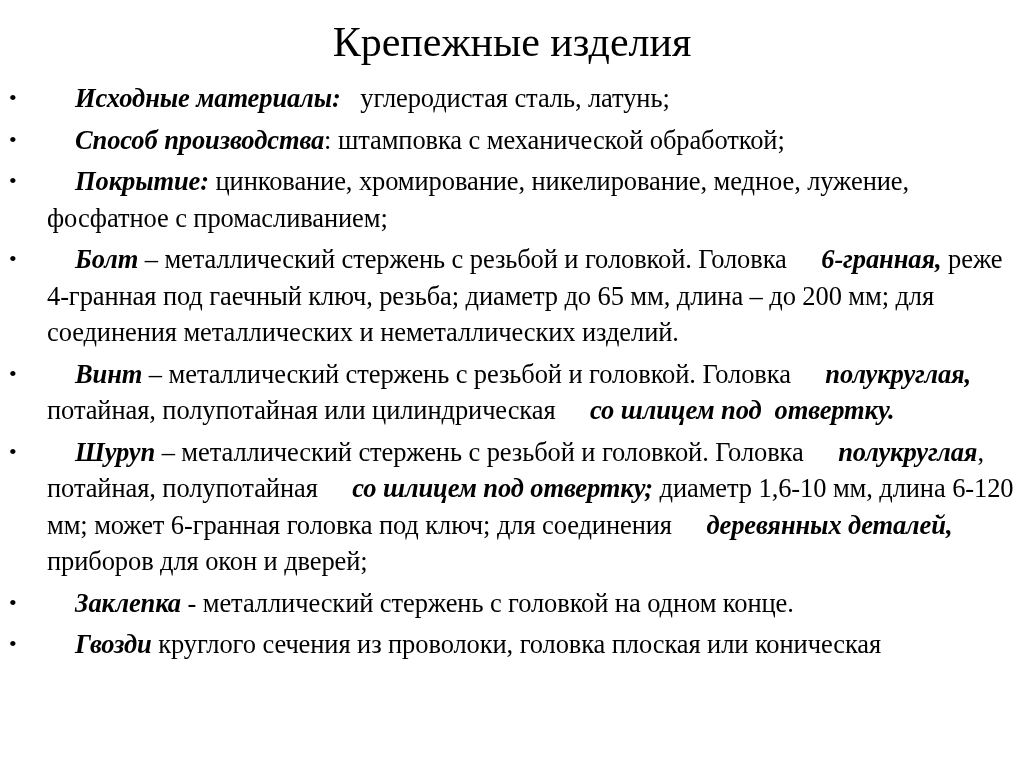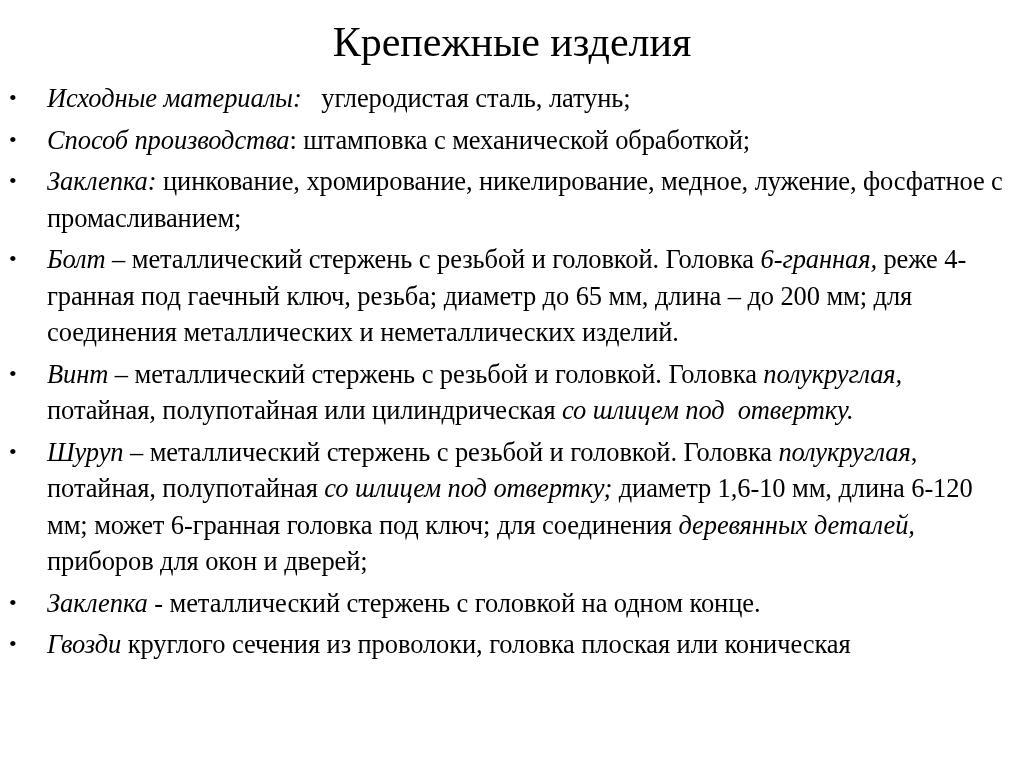--- a/index.html
+++ b/index.html
@@ -19,21 +19,21 @@
   }
   .item {
     position: relative; padding-left: 47px; padding-right: 10px;
     font-size: 26.5px; line-height: 36.5px; margin-bottom: 1px;
     letter-spacing: -0.1px;
   }
   .item.gap { margin-bottom: 5px; }
   .bullet {
     position: absolute; left: 9px; top: 0; font-size: 22px; line-height: 36.5px;
   }
-  .bi { font-weight: normal; font-style: italic; }
+  .bi { font-weight: bold; font-style: italic; margin-left: 28px; }
   .b { font-weight: normal; }
   .i { }
 </style>
 </head>
 <body>
 
 <h1 class="title">Крепежные изделия</h1>
 
 <ul class="list">
 
@@ -42,21 +42,21 @@
     <span class="bi">Исходные материалы:</span><span style="white-space:pre">   углеродистая сталь, латунь;</span>
   </li>
 
   <li class="item gap">
     <span class="bullet">•</span>
     <span class="bi">Способ производства</span><span>: штамповка с механической обработкой;</span>
   </li>
 
   <li class="item gap">
     <span class="bullet">•</span>
-    <span class="bi">Заклепка:</span><span> цинкование,  хромирование, никелирование, медное, лужение, фосфатное с промасливанием;</span>
+    <span class="bi">Покрытие:</span><span> цинкование,  хромирование, никелирование, медное, лужение, фосфатное с промасливанием;</span>
   </li>
 
   <li class="item gap">
     <span class="bullet">•</span>
     <span class="bi">Болт</span><span> – металлический стержень с резьбой и головкой. </span><span class="b">Головка </span><span class="bi">6-гранная,</span><span> реже 4-гранная </span><span class="b">под гаечный ключ</span><span>, резьба; диаметр до 65 мм, </span><span class="b">длина – до 200 мм</span><span>; для соединения металлических и неметаллических изделий.</span>
   </li>
 
   <li class="item gap">
     <span class="bullet">•</span>
     <span class="bi">Винт</span><span> – металлический стержень с резьбой и головкой. </span><span class="b">Головка</span><span> </span><span class="bi">полукруглая,</span><span> потайная, полупотайная или </span><span class="i">цилиндрическая</span><span> </span><span class="bi" style="white-space:pre-wrap">со шлицем под  отвертку.</span>

